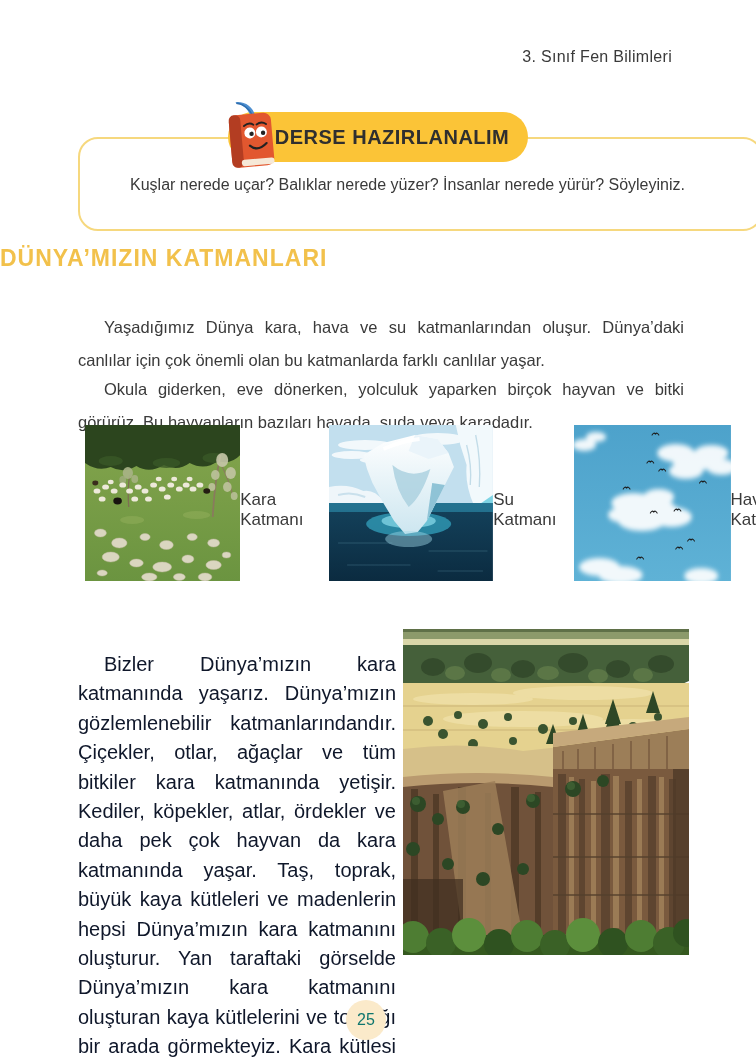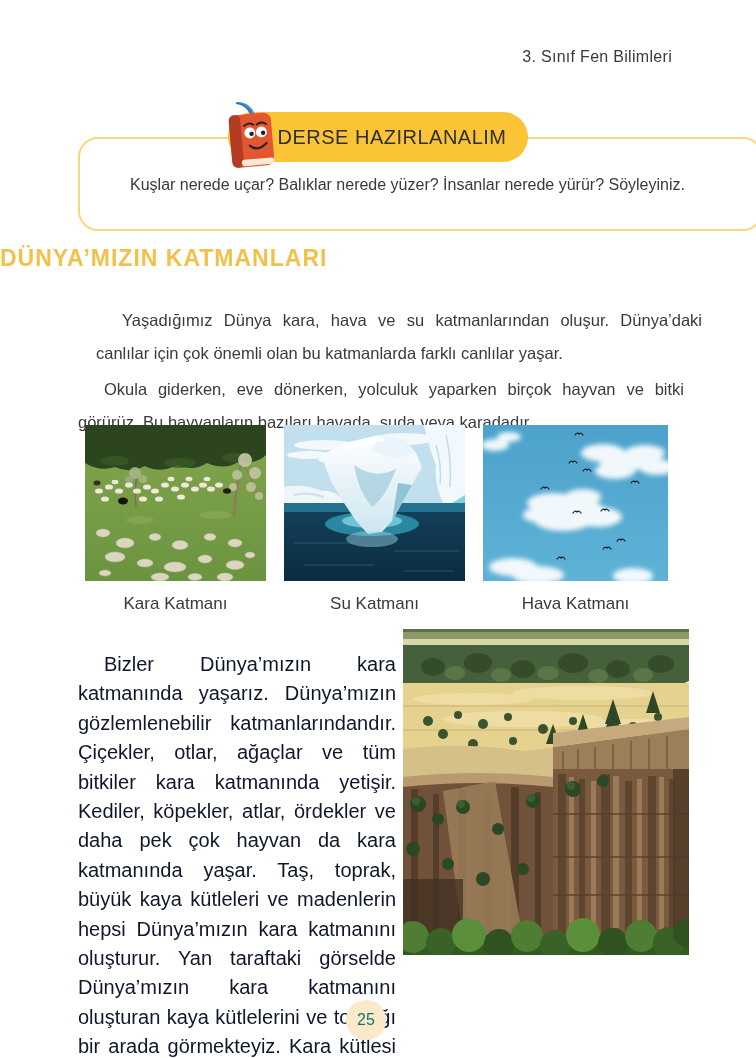--- a/index.html
+++ b/index.html
@@ -24,37 +24,37 @@
   }
   .prep-question{
     padding:30px 22px 0 26px;font-size:16px;line-height:31px;
     text-align:justify;text-indent:24px;color:#3a3a3a;
   }
   .prep-banner{
     position:absolute;left:228px;top:112px;width:300px;height:50px;z-index:3;
     background:var(--banner-yellow);border-radius:26px;
     display:flex;align-items:center;justify-content:center;
   }
-  .prep-banner-label{font-size:20px;font-weight:normal;letter-spacing:.5px;color:#2f2f2f;margin-left:28px;}
+  .prep-banner-label{font-size:20px;font-weight:bold;letter-spacing:.5px;color:#2f2f2f;margin-left:28px;}
   .mascot{position:absolute;left:-14px;top:-14px;width:76px;height:78px;}
   .lesson-title{
     position:absolute;top:245px;left:0;width:100%;
     font-size:23px;font-weight:bold;letter-spacing:1px;color:var(--title-gold);
   }
   .para{
     position:absolute;left:78px;width:606px;font-size:16.5px;line-height:33px;
     text-align:justify;text-indent:26px;color:#3a3a3a;
   }
-  .para-1{top:287px;margin-left:18px;}
+  .para-1{top:294px;}
   .para-2{top:356px;}
   .figure-row{
     position:absolute;left:85px;top:425px;width:583px;
     display:flex;justify-content:space-between;
   }
-  .figure{display:flex;flex-direction:column;align-items:center;}
+  .figure{display:flex;align-items:center;}
   .fig-img{width:181px;height:156px;overflow:hidden;background:#cde;}
   .fig-img.wide{width:185px;}
   .fig-img svg{display:block;width:100%;height:100%;}
   .fig-caption{margin-top:13px;font-size:17px;color:#3a3a3a;}
   .bottom-para{
     position:absolute;left:78px;top:630px;width:318px;
     font-size:20px;line-height:29.4px;text-align:justify;text-indent:26px;color:#0f172a;
   }
   .bottom-img{
     position:absolute;left:403px;top:629px;width:286px;height:326px;overflow:hidden;

